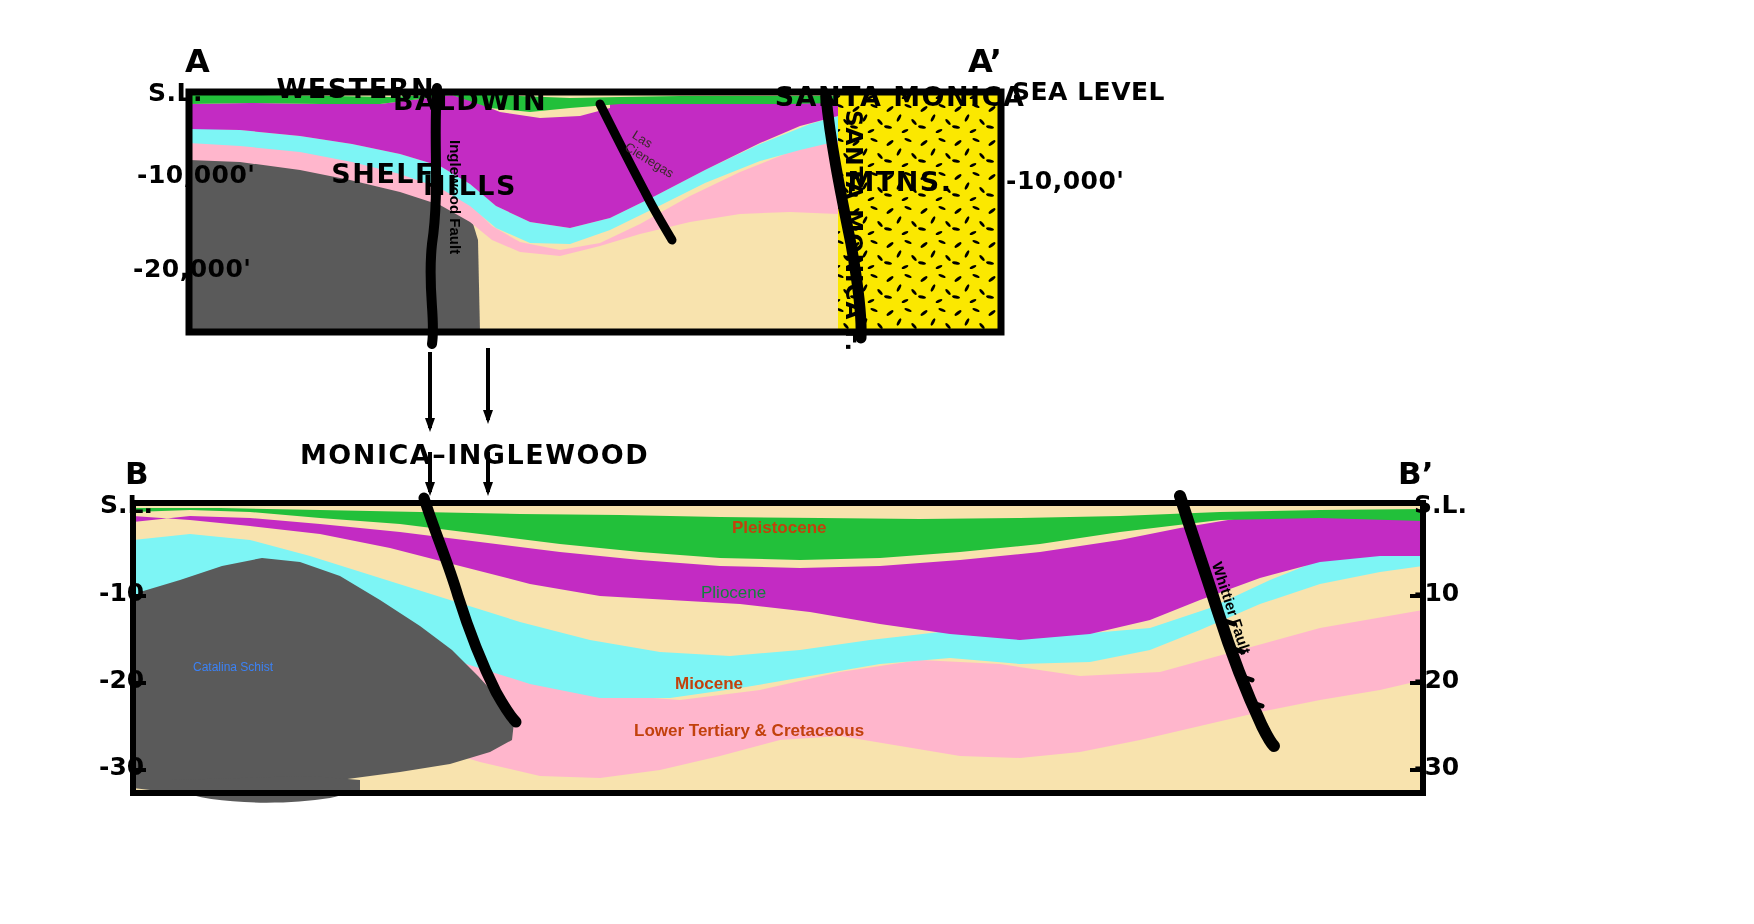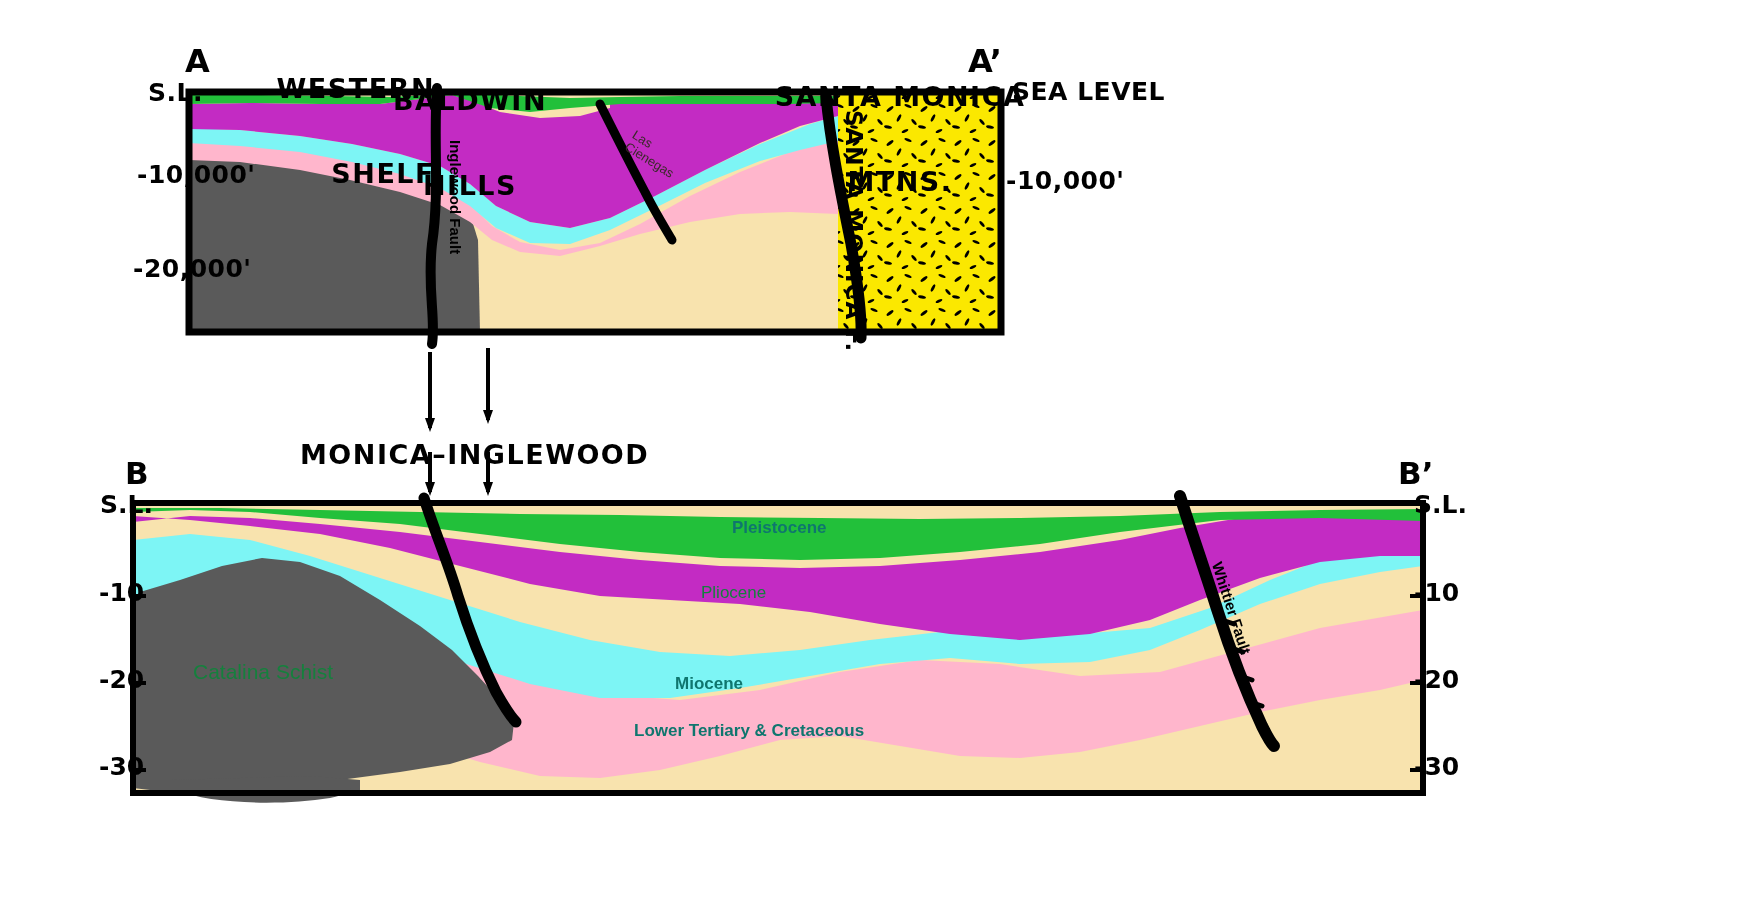--- a/index.html
+++ b/index.html
@@ -39,24 +39,24 @@
   .axisB{
     font-family:"DejaVu Sans",sans-serif;
     font-weight:700;
     font-size:25px;
   }
   
   .unit{
     font-family:"Liberation Sans",sans-serif;
     font-weight:700;
     font-size:17px;
-    color:#0f766e;
+    color:#c2410c;
   }
   .unit.plain{font-weight:400;color:#15803d;}
-  .unit.schist{font-weight:400;font-size:21px;color:#15803d;}
+  .unit.schist{font-weight:400;font-size:12px;color:#3b82f6;}
   
   .vfault{
     font-family:"Liberation Sans",sans-serif;
     font-weight:700;
     font-size:15px;
     transform-origin:0 0;
     white-space:nowrap;
   }
   .smf{
     font-family:"DejaVu Sans",sans-serif;

